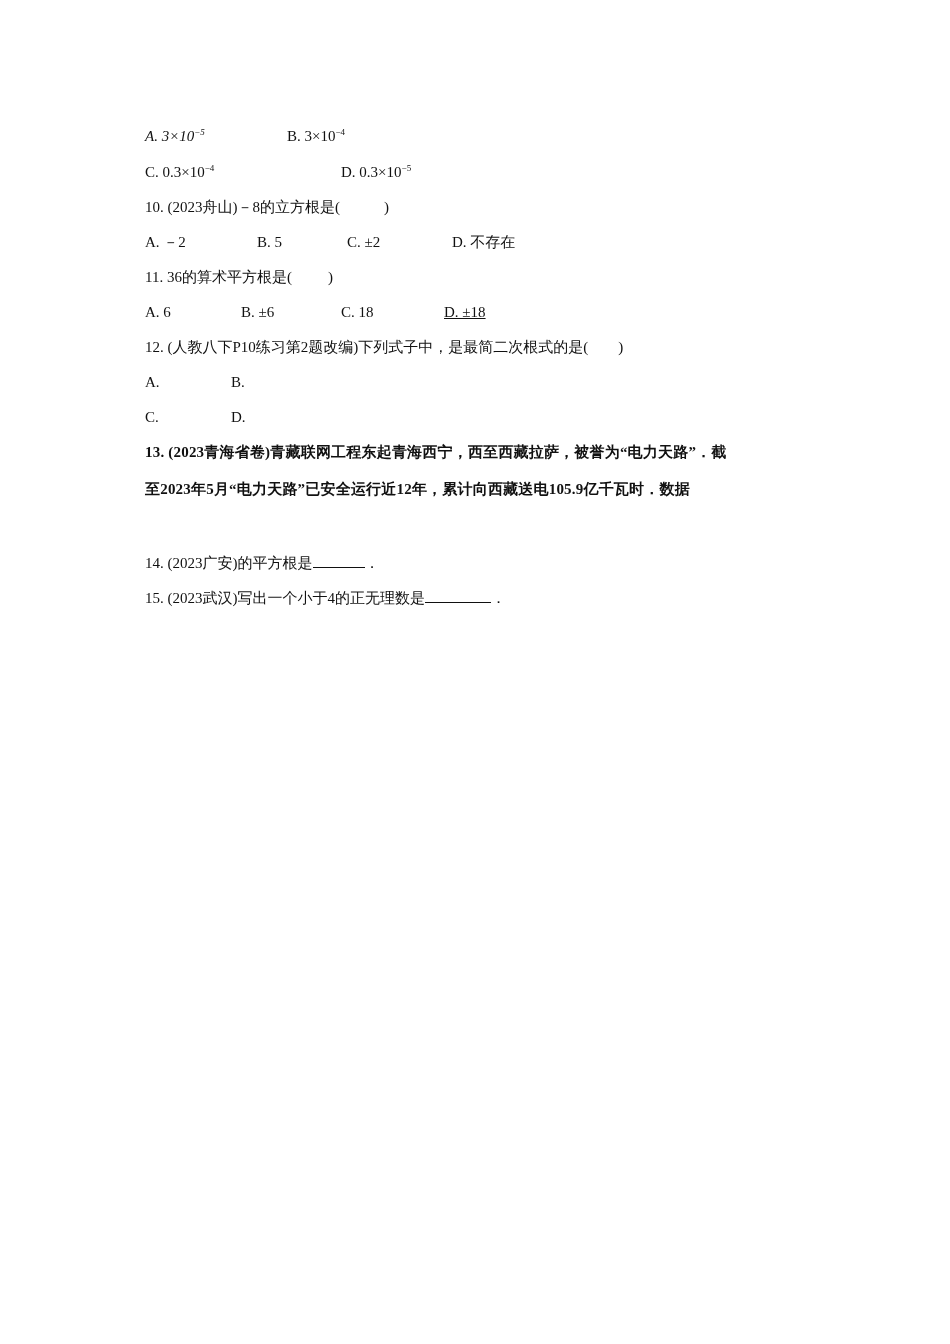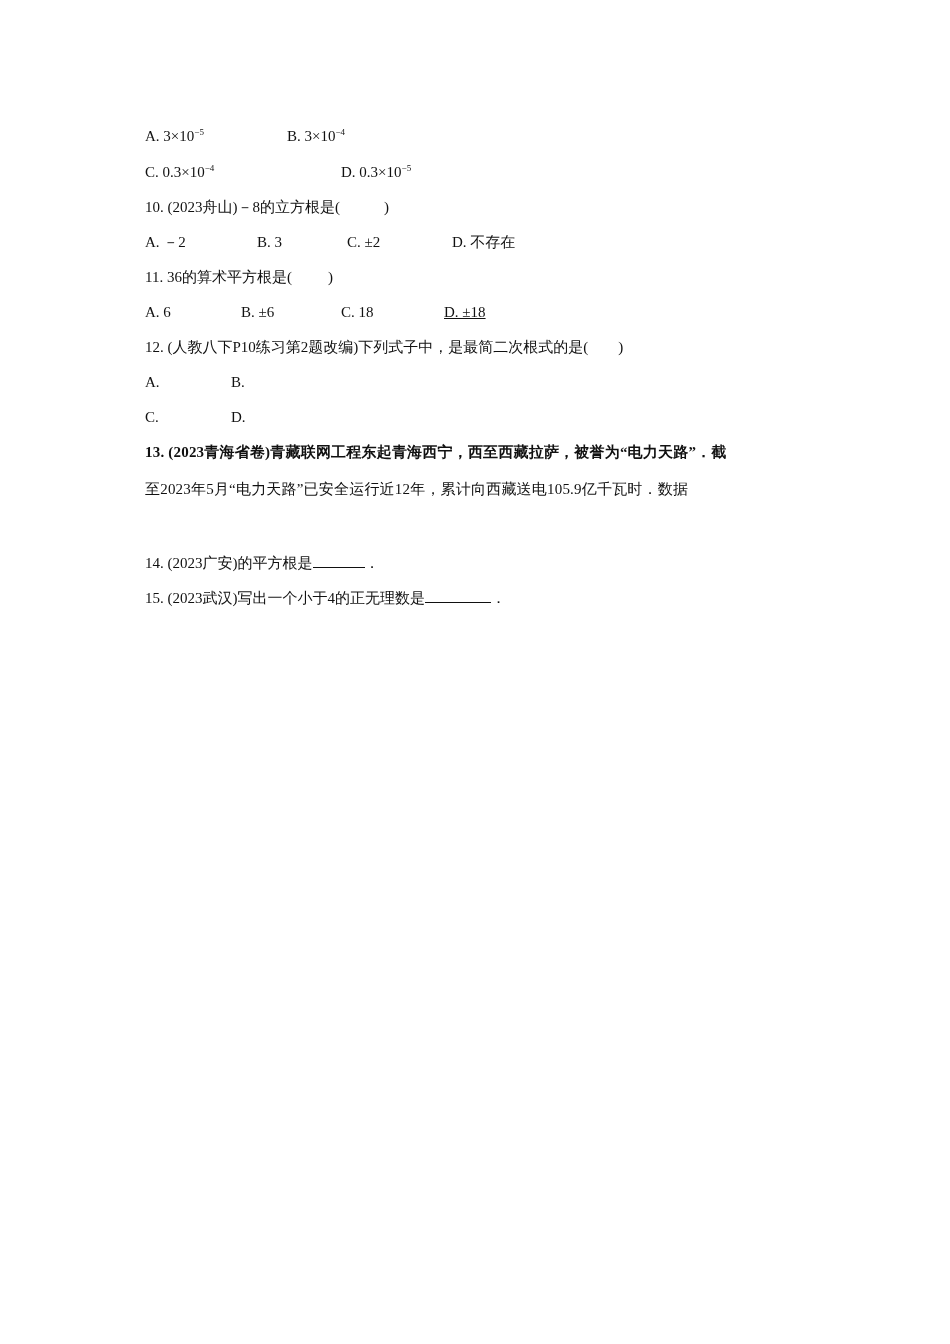--- a/index.html
+++ b/index.html
@@ -50,21 +50,21 @@
     .paren {
       display: inline-block;
     }
   </style>
 </head>
 <body>
 
 <div class="page">
 
   <div class="line" style="top:125px;">
-    <span class="opt" style="left:0px;">
+    <span class="opt" style="left:0px;font-style:italic;">
       <span>A.</span>
       <span>3×10</span><sup>−5</sup>
     </span>
     <span class="opt" style="left:142px;">
       <span>B.</span>
       <span>3×10</span><sup>−4</sup>
     </span>
   </div>
 
   <div class="line" style="top:161px;">
@@ -76,21 +76,21 @@
       <span>D.</span>
       <span>0.3×10</span><sup>−5</sup>
     </span>
   </div>
 
   <div class="line" style="top:196px;">
     <span>10. (2023舟山)－8的立方根是(</span><span class="paren" style="width:44px;"></span><span>)</span>
   </div>
   <div class="line" style="top:231px;">
     <span class="opt" style="left:0px;">A. －2</span>
-    <span class="opt" style="left:112px;">B. 3</span>
+    <span class="opt" style="left:112px;">B. 5</span>
     <span class="opt" style="left:202px;">C. ±2</span>
     <span class="opt" style="left:307px;">D. 不存在</span>
   </div>
 
   <div class="line" style="top:266px;">
     <span>11. 36的算术平方根是(</span><span class="paren" style="width:36px;"></span><span>)</span>
   </div>
   <div class="line" style="top:301px;">
     <span class="opt" style="left:0px;">A. 6</span>
     <span class="opt" style="left:96px;">B. ±6</span>
@@ -106,21 +106,21 @@
     <span class="opt" style="left:86px;">B.</span>
   </div>
   <div class="line" style="top:406px;">
     <span class="opt" style="left:0px;">C.</span>
     <span class="opt" style="left:86px;">D.</span>
   </div>
 
   <div class="line" style="top:441px;">
     <span style="letter-spacing:0.2px;font-weight:bold;">13. (2023青海省卷)青藏联网工程东起青海西宁，西至西藏拉萨，被誉为“电力天路”．截</span>
   </div>
-  <div class="line" style="top:478px;">
+  <div class="line" style="top:478px;font-weight:bold;">
     <span style="letter-spacing:0.2px;">至2023年5月“电力天路”已安全运行近12年，累计向西藏送电105.9亿千瓦时．数据</span>
   </div>
 
   <div class="line" style="top:552px;">
     <span>14. (2023广安)的平方根是</span><span class="blank" style="width:52px;"></span><span>．</span>
   </div>
 
   <div class="line" style="top:587px;">
     <span>15. (2023武汉)写出一个小于4的正无理数是</span><span class="blank" style="width:66px;"></span><span>．</span>
   </div>

